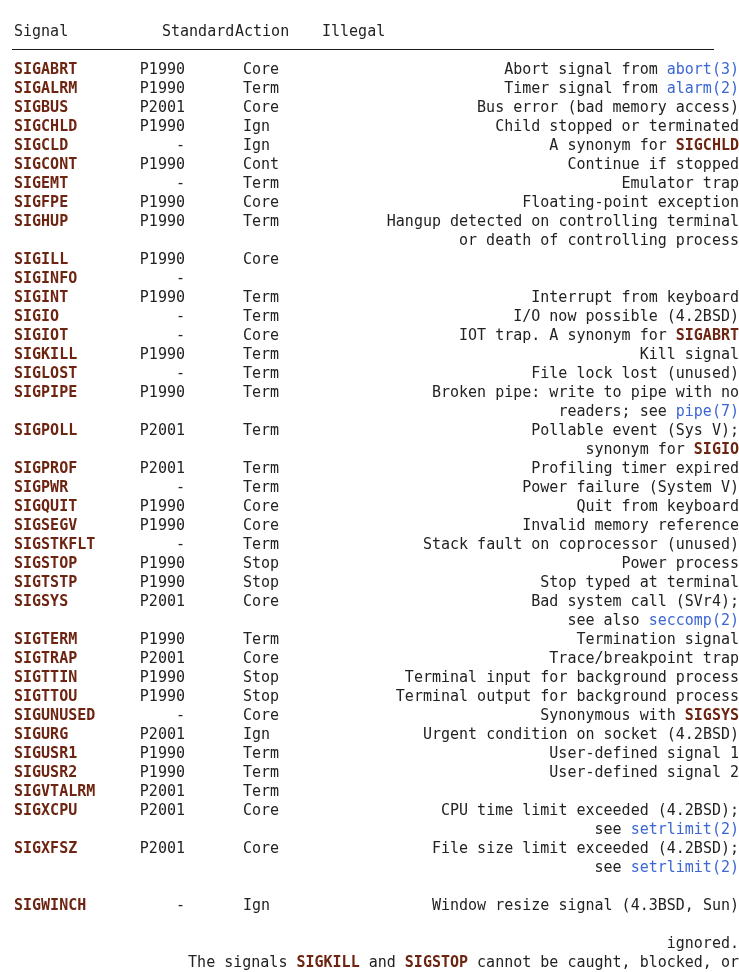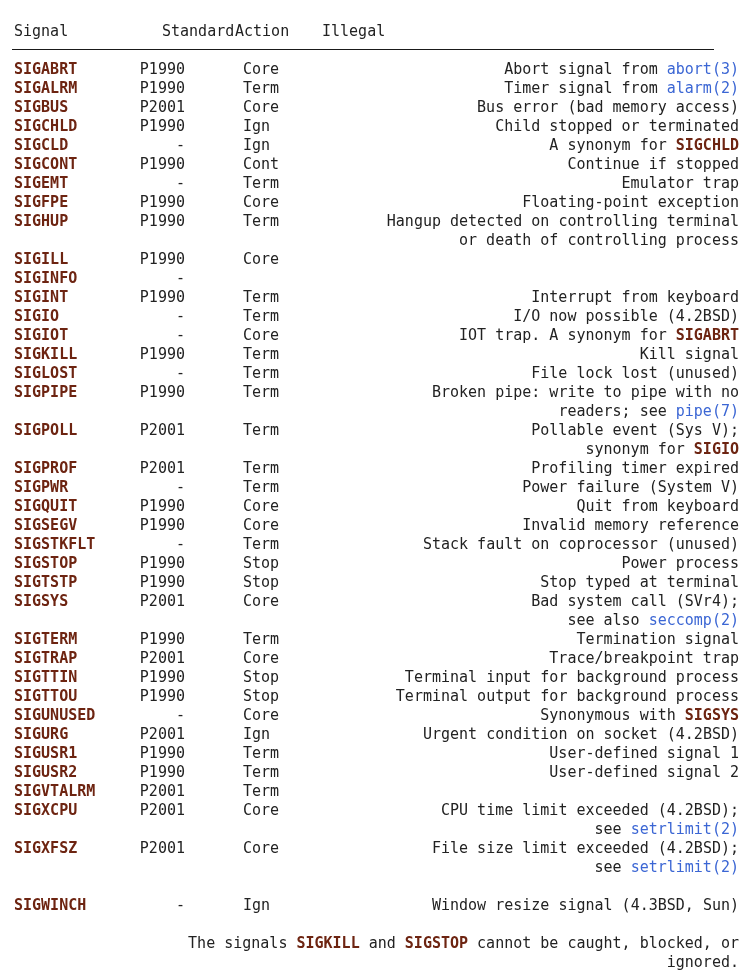--- a/index.html
+++ b/index.html
@@ -348,17 +348,17 @@
         <span class="cell-signal">SIGWINCH</span>
         <span class="cell-standard">-</span>
         <span class="cell-action">Ign</span>
         <div class="cell-comment">
           <div class="cline"><span>Window resize signal (4.3BSD, Sun)</span></div>
         </div>
       </div>
     </div>
 
   <div class="footer" id="footer">
+      <div class="cline"><span>ignored.</span></div>
       <div class="cline"><span>The signals </span><span class="sig-ref">SIGKILL</span><span> and </span><span class="sig-ref">SIGSTOP</span><span> cannot be caught, blocked, or</span></div>
-      <div class="cline"><span>ignored.</span></div>
     </div>
 
 </div>
 
 </body></html>

